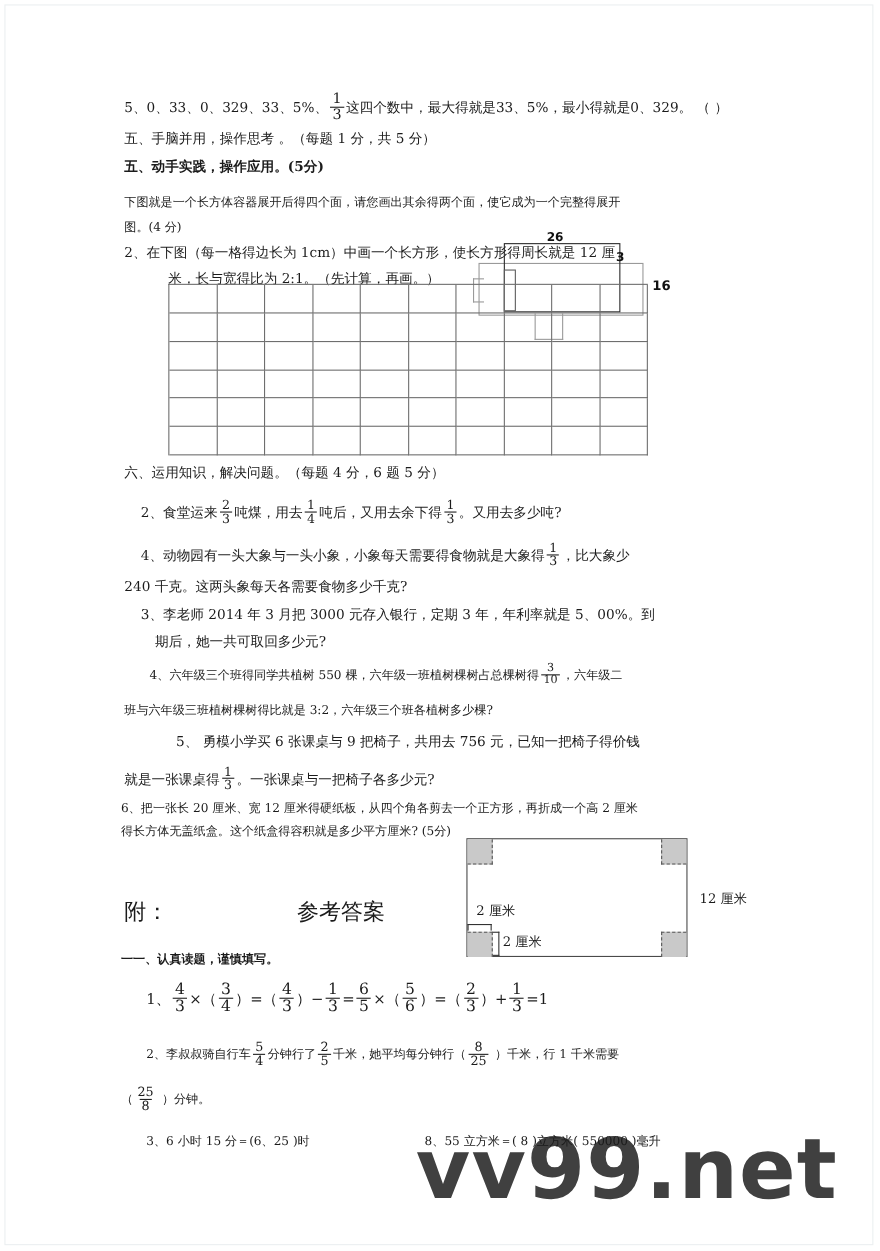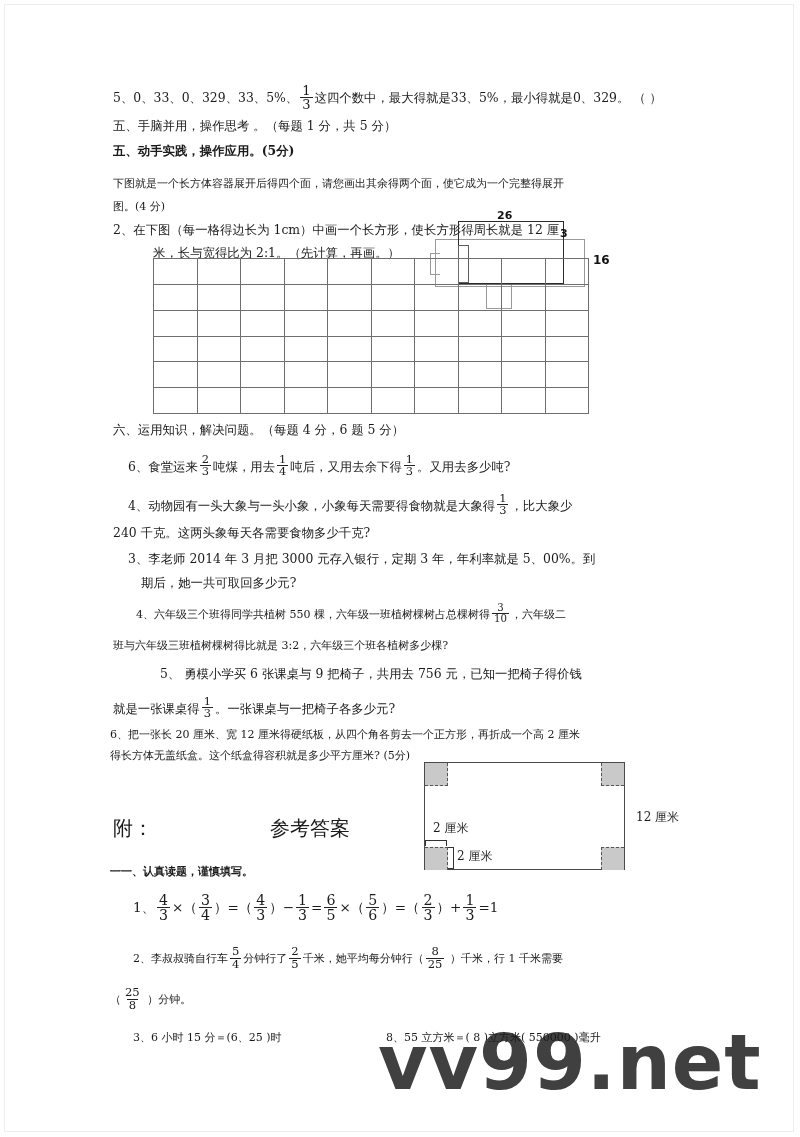--- a/index.html
+++ b/index.html
@@ -254,21 +254,21 @@
         <div class="cell"></div>
         <div class="cell"></div>
         <div class="cell"></div>
         <div class="cell"></div>
         <div class="cell"></div>
     </div>
 
     <div class="line" style="left:113px; top:424px;">六、运用知识，解决问题。（每题 4 分，6 题 5 分）</div>
 
     <div class="line" style="left:128px; top:455px;">
-      <span>6、食堂运来</span><span class="frac">
+      <span>2、食堂运来</span><span class="frac">
           <span class="num">2</span>
           <span class="den">3</span>
         </span><span class="sm">吨煤，用去</span><span class="frac">
           <span class="num">1</span>
           <span class="den">4</span>
         </span><span class="sm">吨后，又用去余下得</span><span class="frac">
           <span class="num">1</span>
           <span class="den">3</span>
         </span><span class="sm">。又用去多少吨?</span>
     </div>

